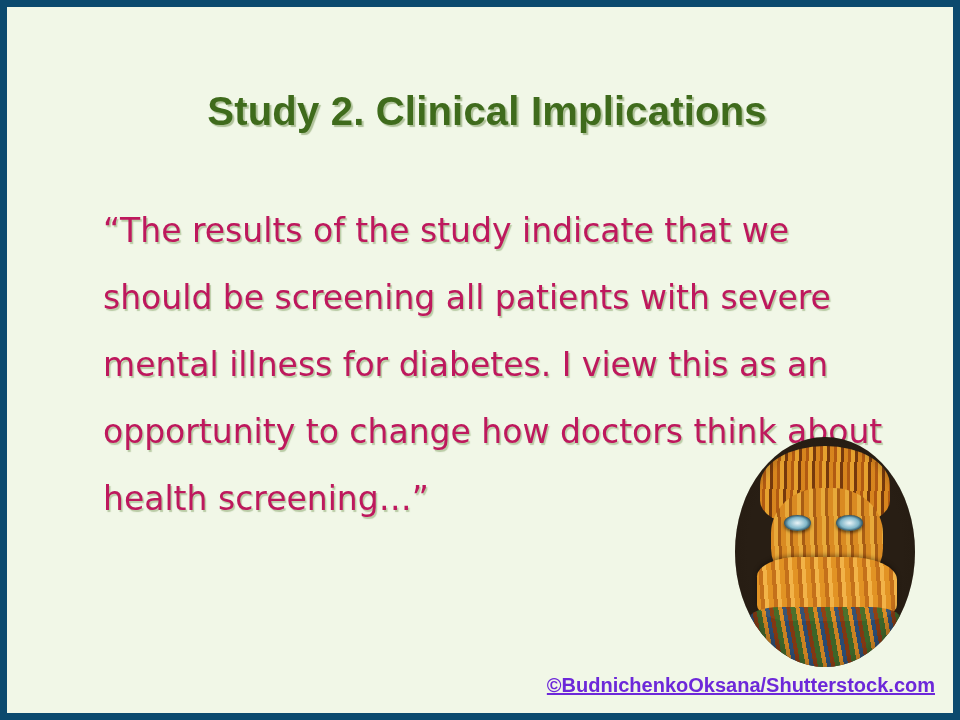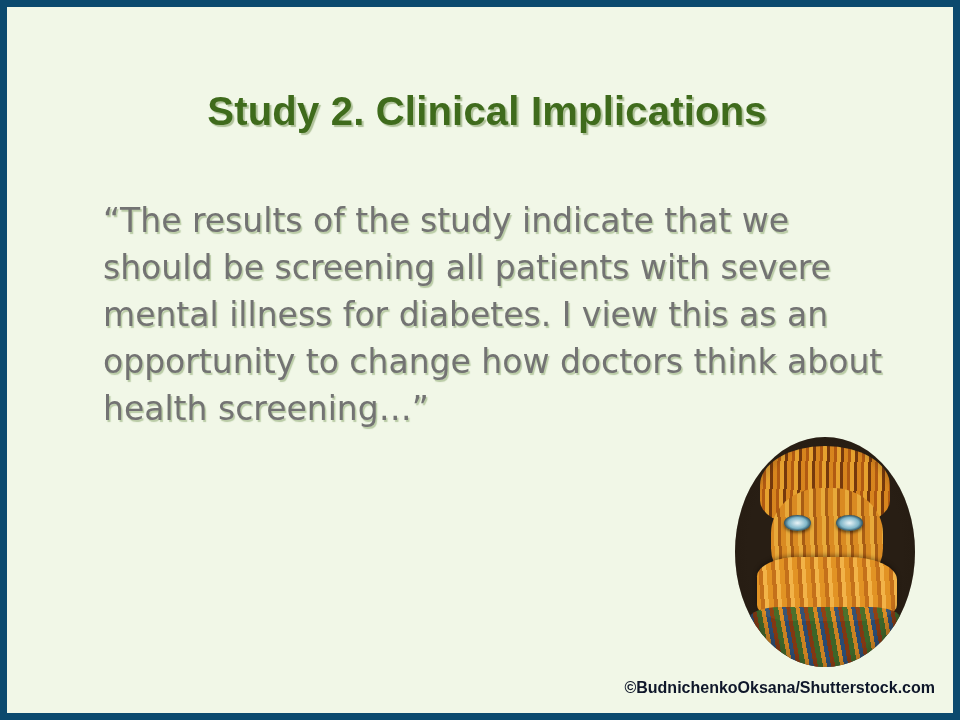--- a/index.html
+++ b/index.html
@@ -40,22 +40,22 @@
     text-shadow: 2px 2px 1px rgba(120,150,90,0.55);
     white-space: nowrap;
   }
   #quote {
     position: absolute;
     top: 190px;
     left: 96px;
     width: 790px;
     font-family: "DejaVu Sans", sans-serif;
     font-size: 33px;
-    line-height: 47px;
-    color: #737373;
+    line-height: 67px;
+    color: #be185d;
     text-shadow: 1.5px 1.5px 1px rgba(130,160,100,0.5);
     font-weight: 500;
   }
   
   #artwork {
     position: absolute;
     left: 728px;
     top: 430px;
     width: 180px;
     height: 230px;
@@ -131,24 +131,25 @@
     background: radial-gradient(ellipse 78% 84% at 50% 50%,
       rgba(0,0,0,0) 55%,
       rgba(35,25,15,0.65) 78%,
       rgba(241,247,231,1) 96%);
   }
   #credit {
     position: absolute;
     right: 18px;
     bottom: 16px;
     font-family: "Liberation Sans", sans-serif;
-    font-size: 16px;
+    font-size: 20px;
     font-weight: bold;
-    color: #0f172a;
+    color: #6d28d9;
     white-space: nowrap;
+    text-decoration: underline;
   }
 </style>
 </head>
 <body>
 
 <div id="slide">
   <div id="slide-inner">
 
     <div id="title">Study 2. Clinical Implications</div>
 

